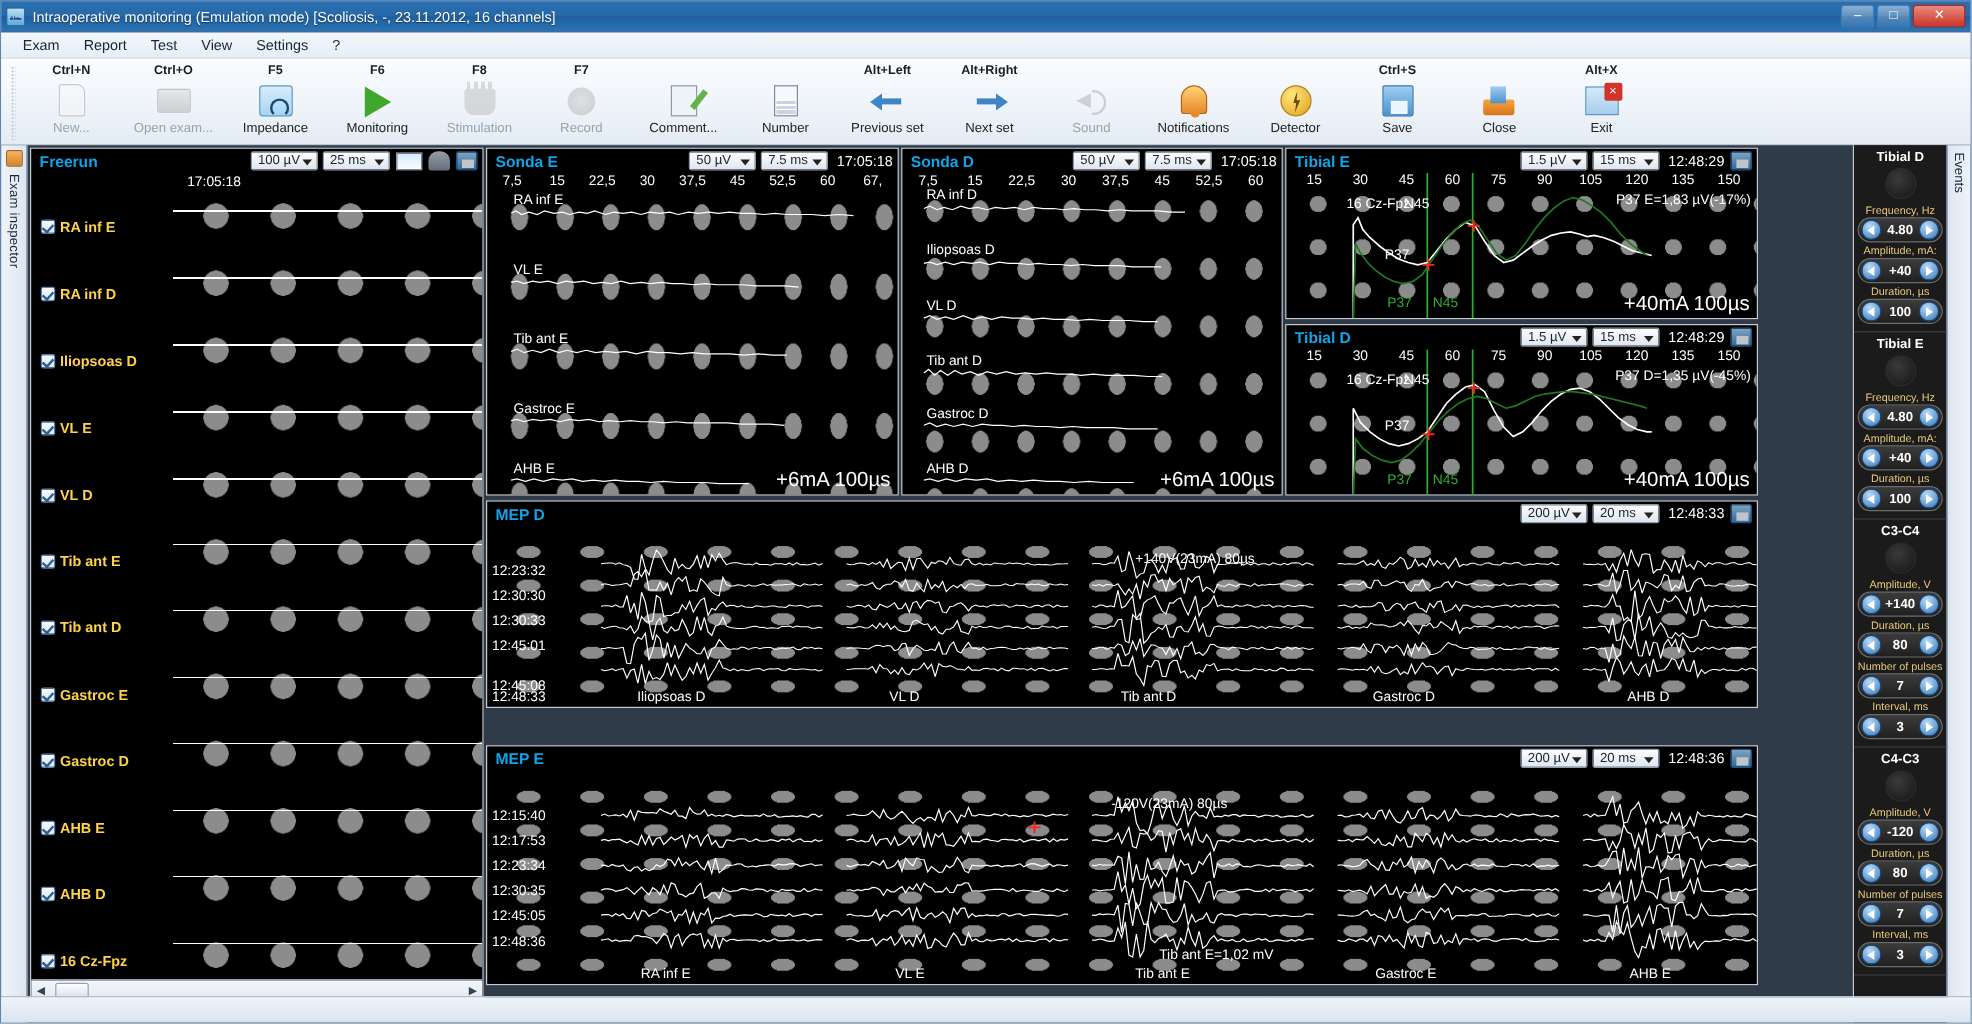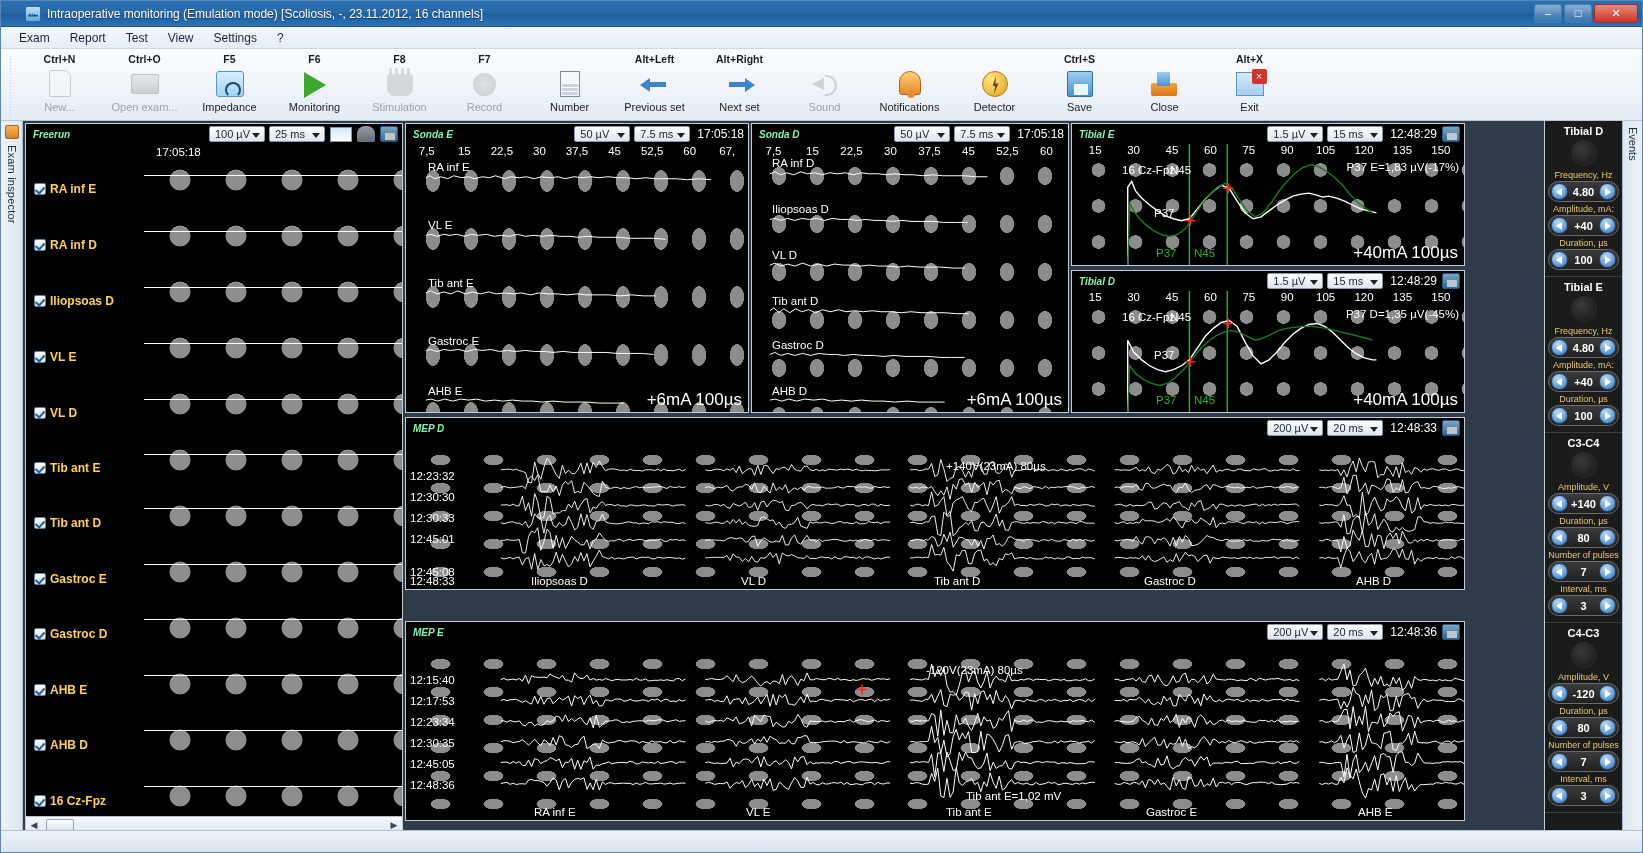--- a/index.html
+++ b/index.html
@@ -16,21 +16,21 @@
     border: 1px solid #5b86b5;
   }
 
   
   .titlebar {
     position: relative;
     height: 26px;
     background: linear-gradient(to bottom, #2c6fb0 0%, #2569a9 48%, #1f5e9e 52%, #2a74b5 100%);
     border-bottom: 1px solid #1d5287;
     display: flex; align-items: center;
-    padding-left: 24px;
+    padding-left: 4px;
   }
   .title-icon {
     width: 16px; height: 16px; margin-right: 6px;
     background: linear-gradient(to bottom,#bfe0f5,#5ea9dd);
     border: 1px solid #2b6c9e; border-radius: 2px;
     position: relative;
   }
   .title-icon::after {
     content: ""; position: absolute; left: 2px; right: 2px; top: 6px; height: 4px;
     background: #1b4e7c;
@@ -134,21 +134,21 @@
     border-left: 1px solid #aab8c8; display:flex; flex-direction:column; align-items:center; padding-top:6px;
   }
   .vtab-right .vtext { writing-mode: vertical-rl; font-size: 11px; color: #1a2a3c; }
 
   
   .panel { background: #000; border: 1px solid #c3ccd6; position: relative; overflow: hidden; }
   .phead {
     height: 20px; display: flex; align-items: center; padding: 0 4px;
     position: relative; z-index: 4;
   }
-  .ptitle { color:#86efac; font-size:10px; font-weight:bold; margin-right:auto; padding-left:3px;font-style:italic; }
+  .ptitle { color:#0ea5e9; font-size:13px; font-weight:bold; margin-right:auto; padding-left:3px; }
   .combo {
     height: 16px; min-width: 56px; padding: 0 14px 0 5px;
     background: linear-gradient(to bottom,#fcfdfe,#dfe6ee);
     border: 1px solid #8a98a8; border-radius: 2px;
     font-size: 11px; color: #1b2430; line-height: 14px; margin-left: 4px;
     position: relative; cursor: pointer; white-space: nowrap;
   }
   .combo::after { content:""; position:absolute; right:4px; top:6px;
     border-left:4px solid transparent; border-right:4px solid transparent; border-top:5px solid #222; }
   .ptime { color:#fff; font-size:12px; margin-left:7px; }
@@ -262,20 +262,27 @@
           <div class="ic-stim"></div>
         </div>
         <div class="tb-lbl">Stimulation</div>
       </div>
       <div class="tb-btn disabled">
         <div class="tb-key">F7</div>
         <div class="tb-ico">
           <div class="ic-rec"></div>
         </div>
         <div class="tb-lbl">Record</div>
+      </div>
+      <div class="tb-btn">
+        <div class="tb-key"></div>
+        <div class="tb-ico">
+          <div class="ic-cmt"></div>
+        </div>
+        <div class="tb-lbl">Comment...</div>
       </div>
       <div class="tb-btn">
         <div class="tb-key"></div>
         <div class="tb-ico">
           <div class="ic-test"></div>
         </div>
         <div class="tb-lbl">Number</div>
       </div>
       <div class="tb-btn">
         <div class="tb-key">Alt+Left</div>

